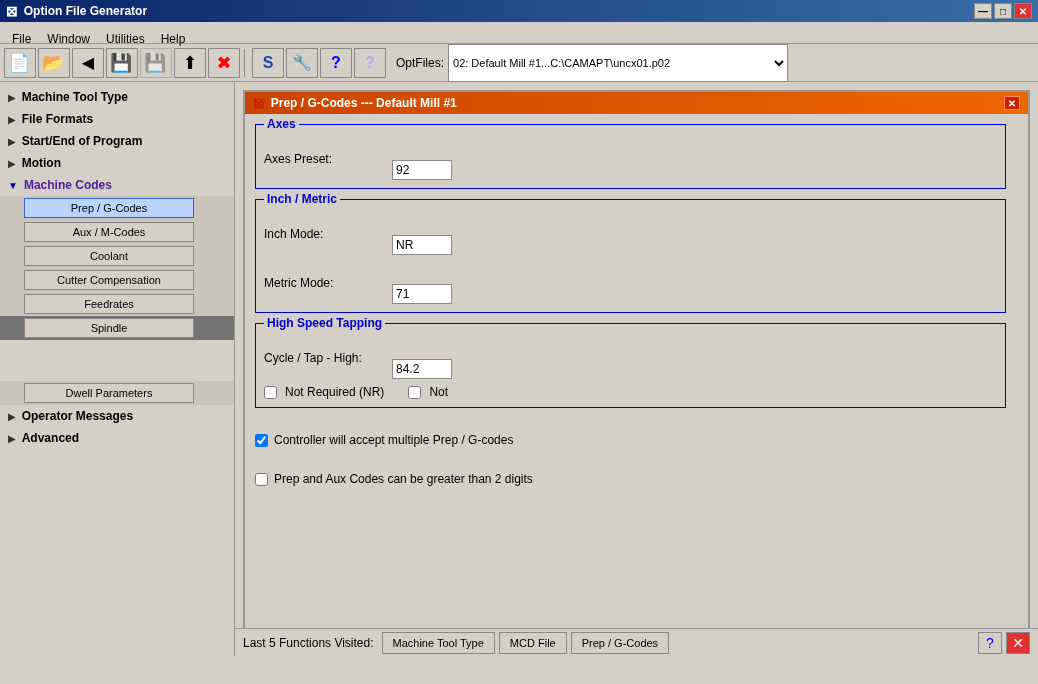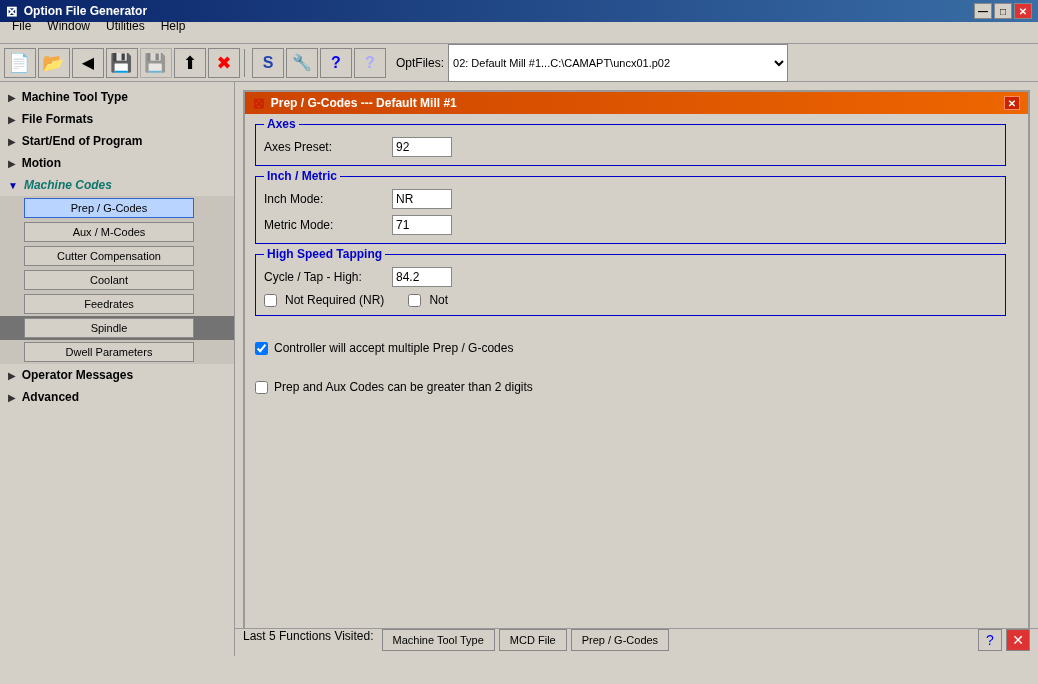--- a/index.html
+++ b/index.html
@@ -20,21 +20,21 @@
     .title-bar-icon { margin-right: 6px; font-size: 14px; }
     .title-bar-buttons { margin-left: auto; display: flex; gap: 2px; }
     .title-bar-btn {
       width: 18px; height: 16px; background: #d4d0c8; border: 1px solid #888;
       display: flex; align-items: center; justify-content: center;
       font-size: 10px; cursor: pointer; color: #000;
     }
 
     
     .menu-bar {
-      background: #d4d0c8; height: 22px; display: flex; align-items: flex-end;
+      background: #d4d0c8; height: 22px; display: flex; align-items: flex-start;
       padding: 8px 4px; border-bottom: 1px solid #999;
     }
     .menu-item { padding: 2px 8px; cursor: pointer; font-size: 12px; }
 
     
     .toolbar {
       background: #d4d0c8; height: 38px; display: flex; align-items: center;
       padding: 2px 4px; border-bottom: 1px solid #999; gap: 2px;
     }
     .toolbar-btn {
@@ -106,35 +106,35 @@
     }
     .form-section-title {
       color: #0000cc; font-weight: bold; font-size: 12px;
       position: absolute; top: -8px; left: 8px;
       background: #d4d0c8; padding: 0 3px;
     }
     .form-row { display: flex; align-items: center; margin-top: 6px; gap: 8px; }
     .form-label { width: 120px; font-size: 12px; }
     .form-input {
       width: 60px; height: 20px; border: 1px solid #888; background: white;
-      font-size: 12px; padding: 2px 3px;
+      font-size: 12px; padding: 2px 3px; margin-top: 23px;
     }
 
     
     .checkbox-row {
       display: flex; align-items: center; gap: 6px;
       margin-top: 25px; font-size: 12px;
     }
     .checkbox-row input[type=checkbox] { margin: 0; }
 
     
     .status-bar {
       position: absolute; bottom: 0; left: 0; right: 0;
       height: 28px; background: #d4d0c8; border-top: 1px solid #999;
-      display: flex; align-items: flex-start; padding: 0 8px; gap: 4px;
+      display: flex; align-items: center; padding: 0 8px; gap: 4px;
     }
     .status-label { font-size: 12px; margin-right: 4px; }
     .status-btn {
       height: 22px; padding: 0 10px; background: #d4d0c8;
       border: 1px solid #888; cursor: pointer; font-size: 11px;
     }
     .status-right { margin-left: auto; display: flex; gap: 4px; }
   </style>
 </head>
 <body>
@@ -196,42 +196,42 @@
       <span class="sidebar-label">Start/End of Program</span>
     </div>
 
     <div class="sidebar-item-group">
       <span class="sidebar-arrow">▶</span>
       <span class="sidebar-label">Motion</span>
     </div>
 
     <div class="sidebar-item-group" style="color:#0000aa;">
       <span class="sidebar-arrow down">▼</span>
-      <span class="sidebar-label" style="color:#0f766e;font-style:italic;">Machine Codes</span>
+      <span class="sidebar-label" style="color:#4c1d95;">Machine Codes</span>
     </div>
 
     <div style="padding: 2px 0 2px 16px; background:#c8c4bc;">
       <button class="sidebar-sub-item-btn active">Prep / G-Codes</button>
     </div>
     <div style="padding: 2px 0 2px 16px; background:#c8c4bc;">
       <button class="sidebar-sub-item-btn">Aux / M-Codes</button>
     </div>
     <div style="padding: 2px 0 2px 16px; background:#c8c4bc;">
+      <button class="sidebar-sub-item-btn">Coolant</button>
+    </div>
+    <div style="padding: 2px 0 2px 16px; background:#c8c4bc;">
       <button class="sidebar-sub-item-btn">Cutter Compensation</button>
-    </div>
-    <div style="padding: 2px 0 2px 16px; background:#c8c4bc;">
-      <button class="sidebar-sub-item-btn">Coolant</button>
     </div>
     <div style="padding: 2px 0 2px 16px; background:#c8c4bc;">
       <button class="sidebar-sub-item-btn">Feedrates</button>
     </div>
     <div style="padding: 2px 0 2px 16px; background:#737373;">
       <button class="sidebar-sub-item-btn">Spindle</button>
     </div>
-    <div style="padding: 2px 0 2px 16px; background:#c8c4bc;">
+    <div style="padding: 2px 0 2px 16px; background:#c8c4bc;margin-top:41px;">
       <button class="sidebar-sub-item-btn">Dwell Parameters</button>
     </div>
 
     <div class="sidebar-item-group">
       <span class="sidebar-arrow">▶</span>
       <span class="sidebar-label">Operator Messages</span>
     </div>
 
     <div class="sidebar-item-group">
       <span class="sidebar-arrow">▶</span>

